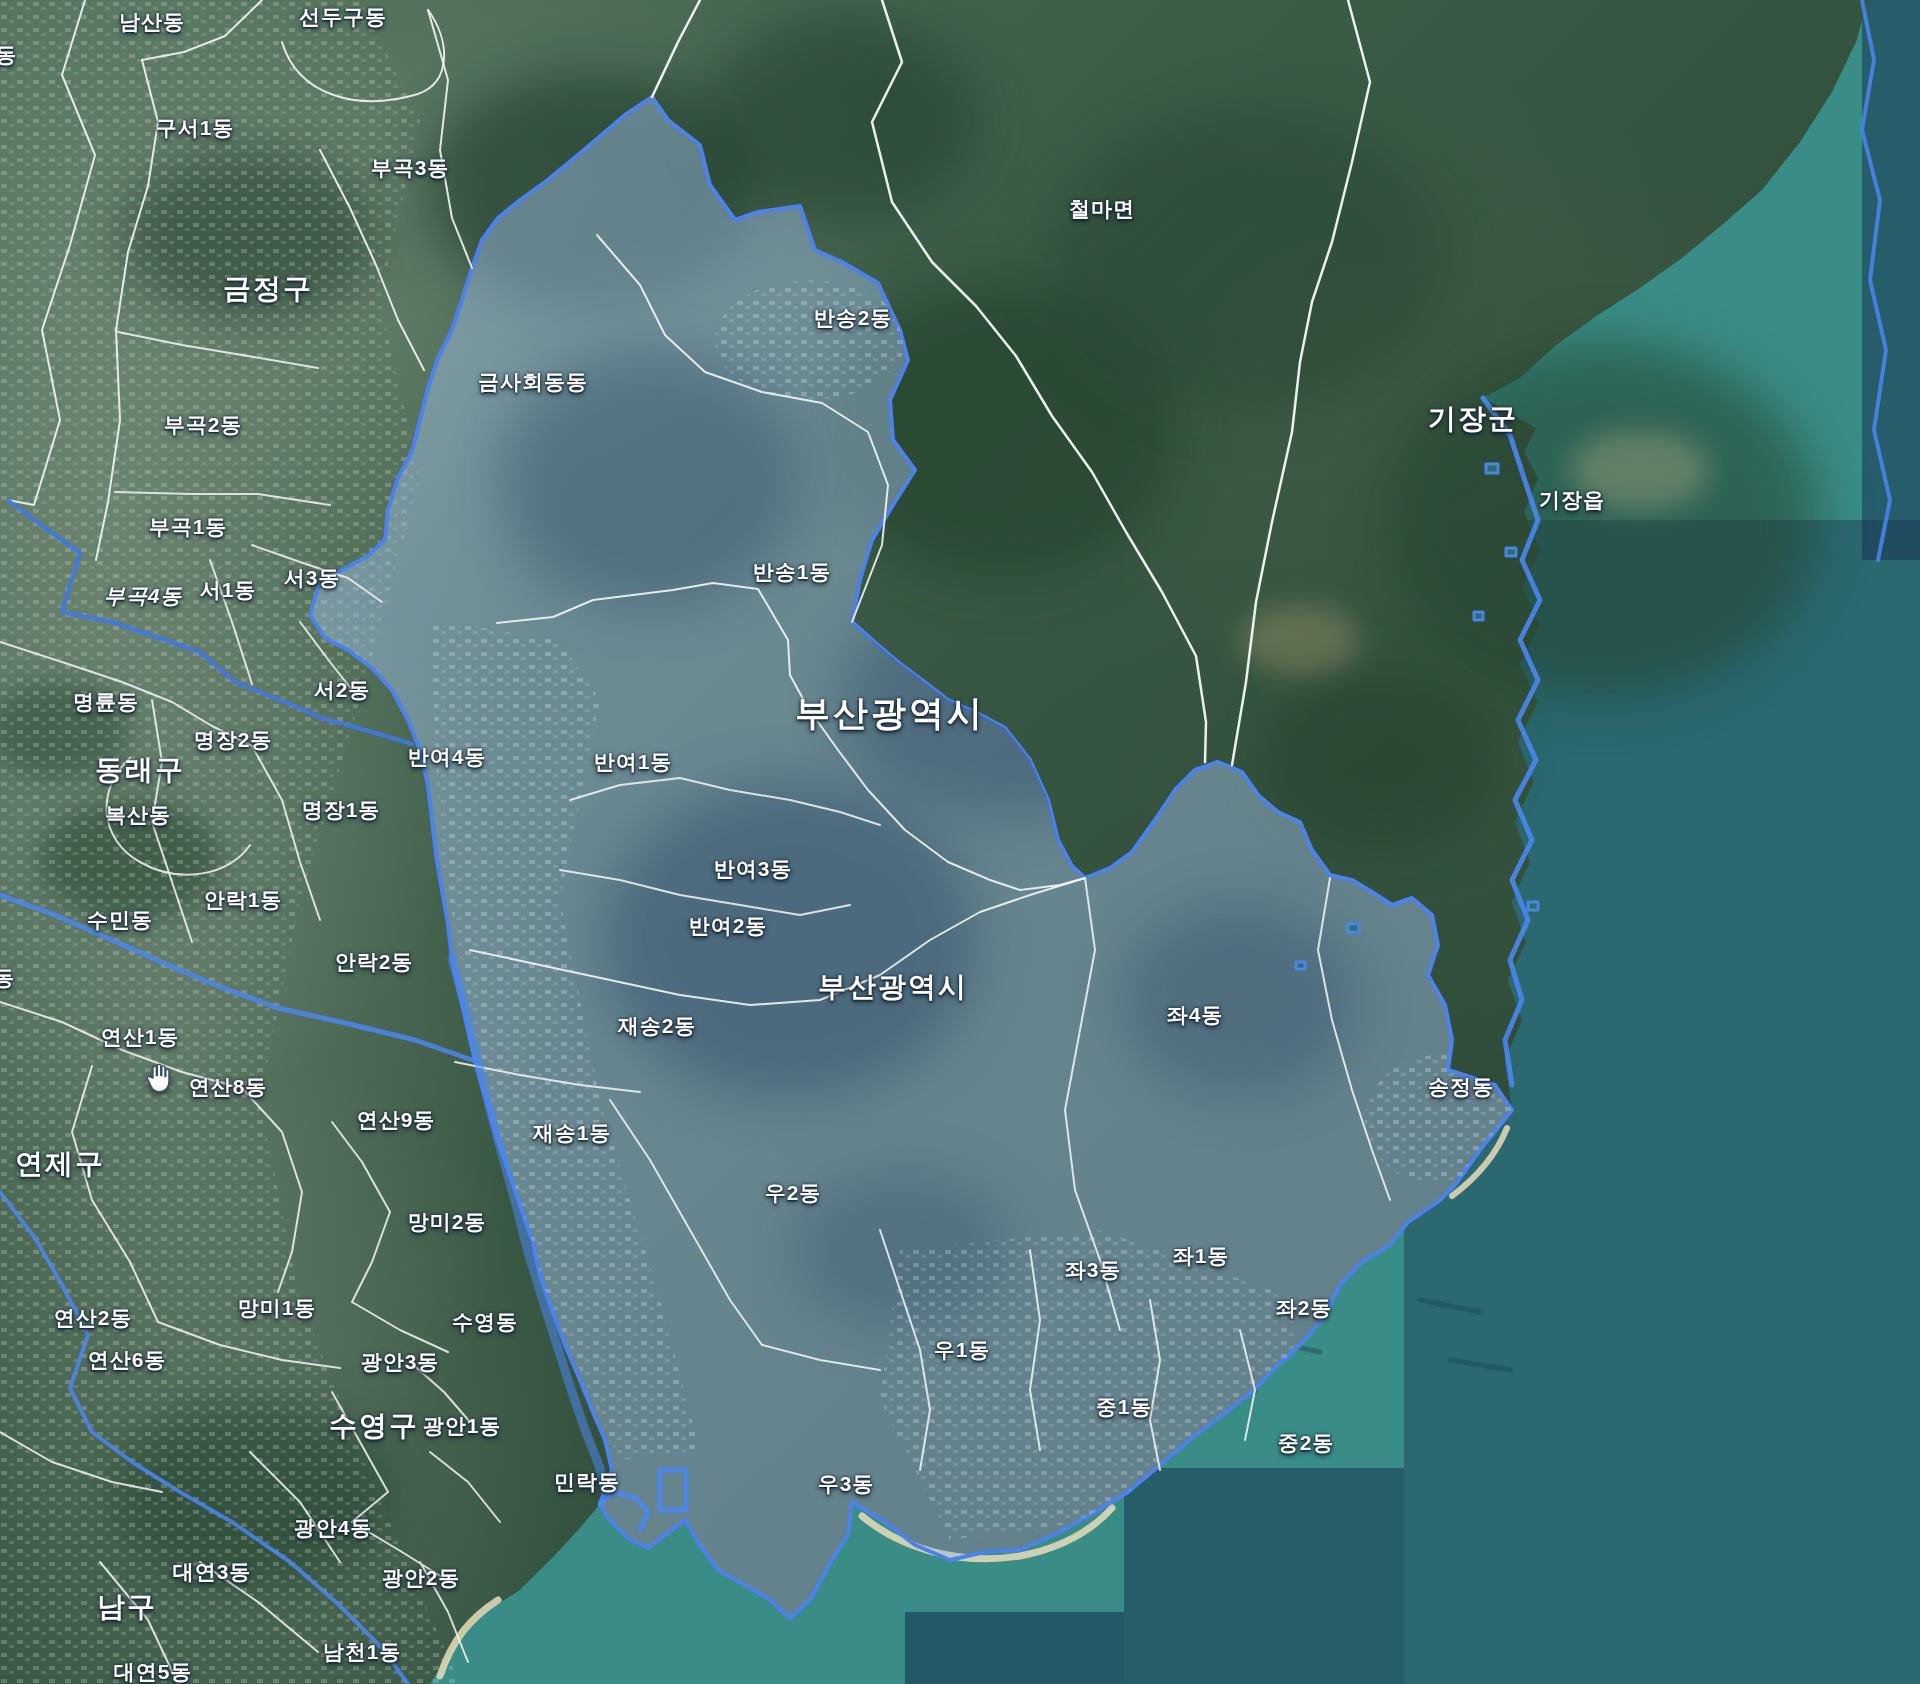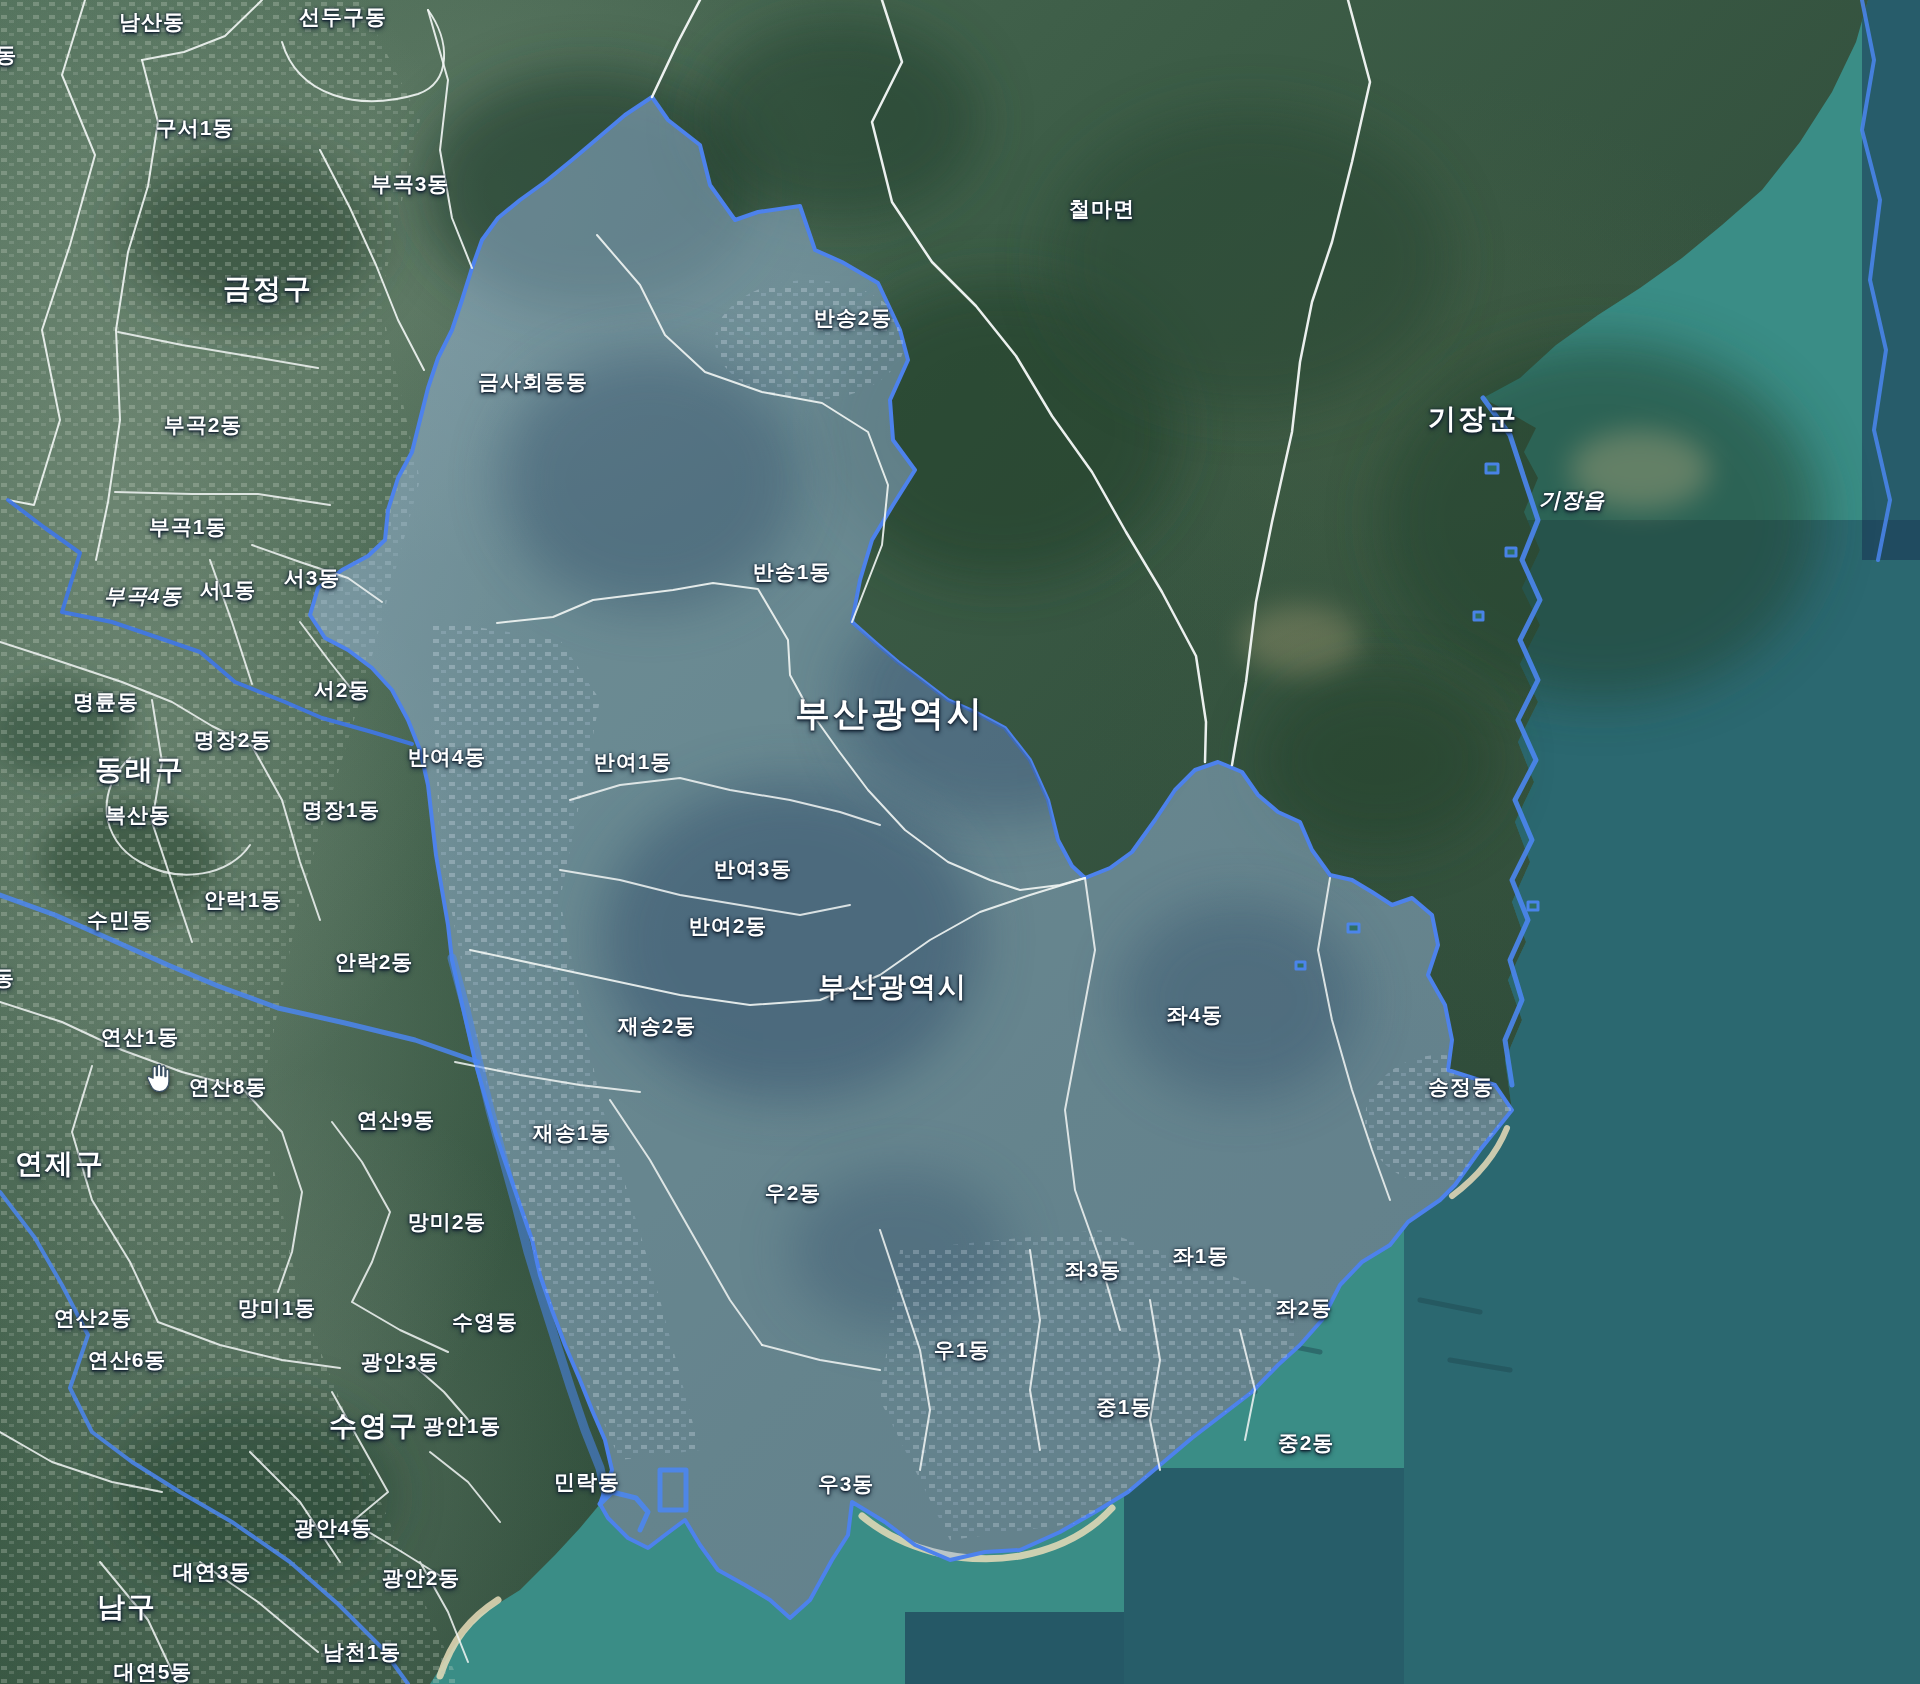--- a/index.html
+++ b/index.html
@@ -146,21 +146,21 @@
       <div class="lbl gu" style="left: 268px; top: 289px;">금정구</div>
       <div class="lbl gu" style="left: 140px; top: 770px;">동래구</div>
       <div class="lbl gu" style="left: 60px; top: 1140px; margin-top: 24px;">연제구</div>
       <div class="lbl gu" style="left: 374px; top: 1426px;">수영구</div>
       <div class="lbl gu" style="left: 127px; top: 1607px;">남구</div>
       <div class="lbl gu" style="left: 1473px; top: 419px;">기장군</div>
       <div class="lbl dong" style="left: 152px; top: 22px;">남산동</div>
       <div class="lbl dong" style="left: 343px; top: 17px;">선두구동</div>
       <div class="lbl dong" style="left: -22px; top: 55px;">구서2동</div>
       <div class="lbl dong" style="left: 195px; top: 128px;">구서1동</div>
-      <div class="lbl dong" style="left: 410px; top: 184px;">부곡3동</div>
+      <div class="lbl dong" style="left: 410px; top: 168px;">부곡3동</div>
       <div class="lbl dong" style="left: 533px; top: 382px;">금사회동동</div>
       <div class="lbl dong" style="left: 203px; top: 425px;">부곡2동</div>
       <div class="lbl dong" style="left: 188px; top: 527px;">부곡1동</div>
       <div class="lbl dong" style="left: 312px; top: 578px;">서3동</div>
       <div class="lbl dong" style="left: 228px; top: 590px;">서1동</div>
       <div class="lbl dong" style="left: 143px; top: 596px; font-style: italic;">부곡4동</div>
       <div class="lbl dong" style="left: 342px; top: 690px;">서2동</div>
       <div class="lbl dong" style="left: 106px; top: 702px;">명륜동</div>
       <div class="lbl dong" style="left: 233px; top: 740px;">명장2동</div>
       <div class="lbl dong" style="left: 341px; top: 810px;">명장1동</div>
@@ -197,19 +197,19 @@
       <div class="lbl dong" style="left: 1195px; top: 1015px; text-align: center;">좌4동</div>
       <div class="lbl dong" style="left: 1461px; top: 1087px;">송정동</div>
       <div class="lbl dong" style="left: 1201px; top: 1256px;">좌1동</div>
       <div class="lbl dong" style="left: 1093px; top: 1270px;">좌3동</div>
       <div class="lbl dong" style="left: 1304px; top: 1308px;">좌2동</div>
       <div class="lbl dong" style="left: 962px; top: 1350px;">우1동</div>
       <div class="lbl dong" style="left: 1124px; top: 1407px;">중1동</div>
       <div class="lbl dong" style="left: 1306px; top: 1443px;">중2동</div>
       <div class="lbl dong" style="left: 846px; top: 1484px;">우3동</div>
       <div class="lbl dong" style="left: 1102px; top: 209px;">철마면</div>
-      <div class="lbl dong" style="left: 1572px; top: 500px; font-style: italic;">기장읍</div>
+      <div class="lbl dong" style="left: 1572px; top: 500px;">기장읍</div>
     </div>
 
   <svg id="cursor" viewBox="0 0 24 24" style="left: 157px; top: 1078px;">
     <path d="M9.2 12.2 L9.2 5.0 a1.15 1.15 0 0 1 2.3 0 L11.5 10.3 L12.3 10.3 L12.3 3.6 a1.15 1.15 0 0 1 2.3 0 L14.6 10.3 L15.4 10.3 L15.4 4.6 a1.1 1.1 0 0 1 2.2 0 L17.6 11.0 L18.3 11.0 L18.3 7.0 a1.05 1.05 0 0 1 2.1 0 L20.4 14.4 c0 4.2-2.6 7.2-6.6 7.2 c-3.4 0-5.2-1.9-6.3-4.5 L5.3 12.3 c-.45-1 .85-1.9 1.65-1.1 Z" fill="#ffffff" stroke="#3a4f63" stroke-width="0.9" stroke-linejoin="round"></path>
   </svg>
 </div>
 
 </body></html>

